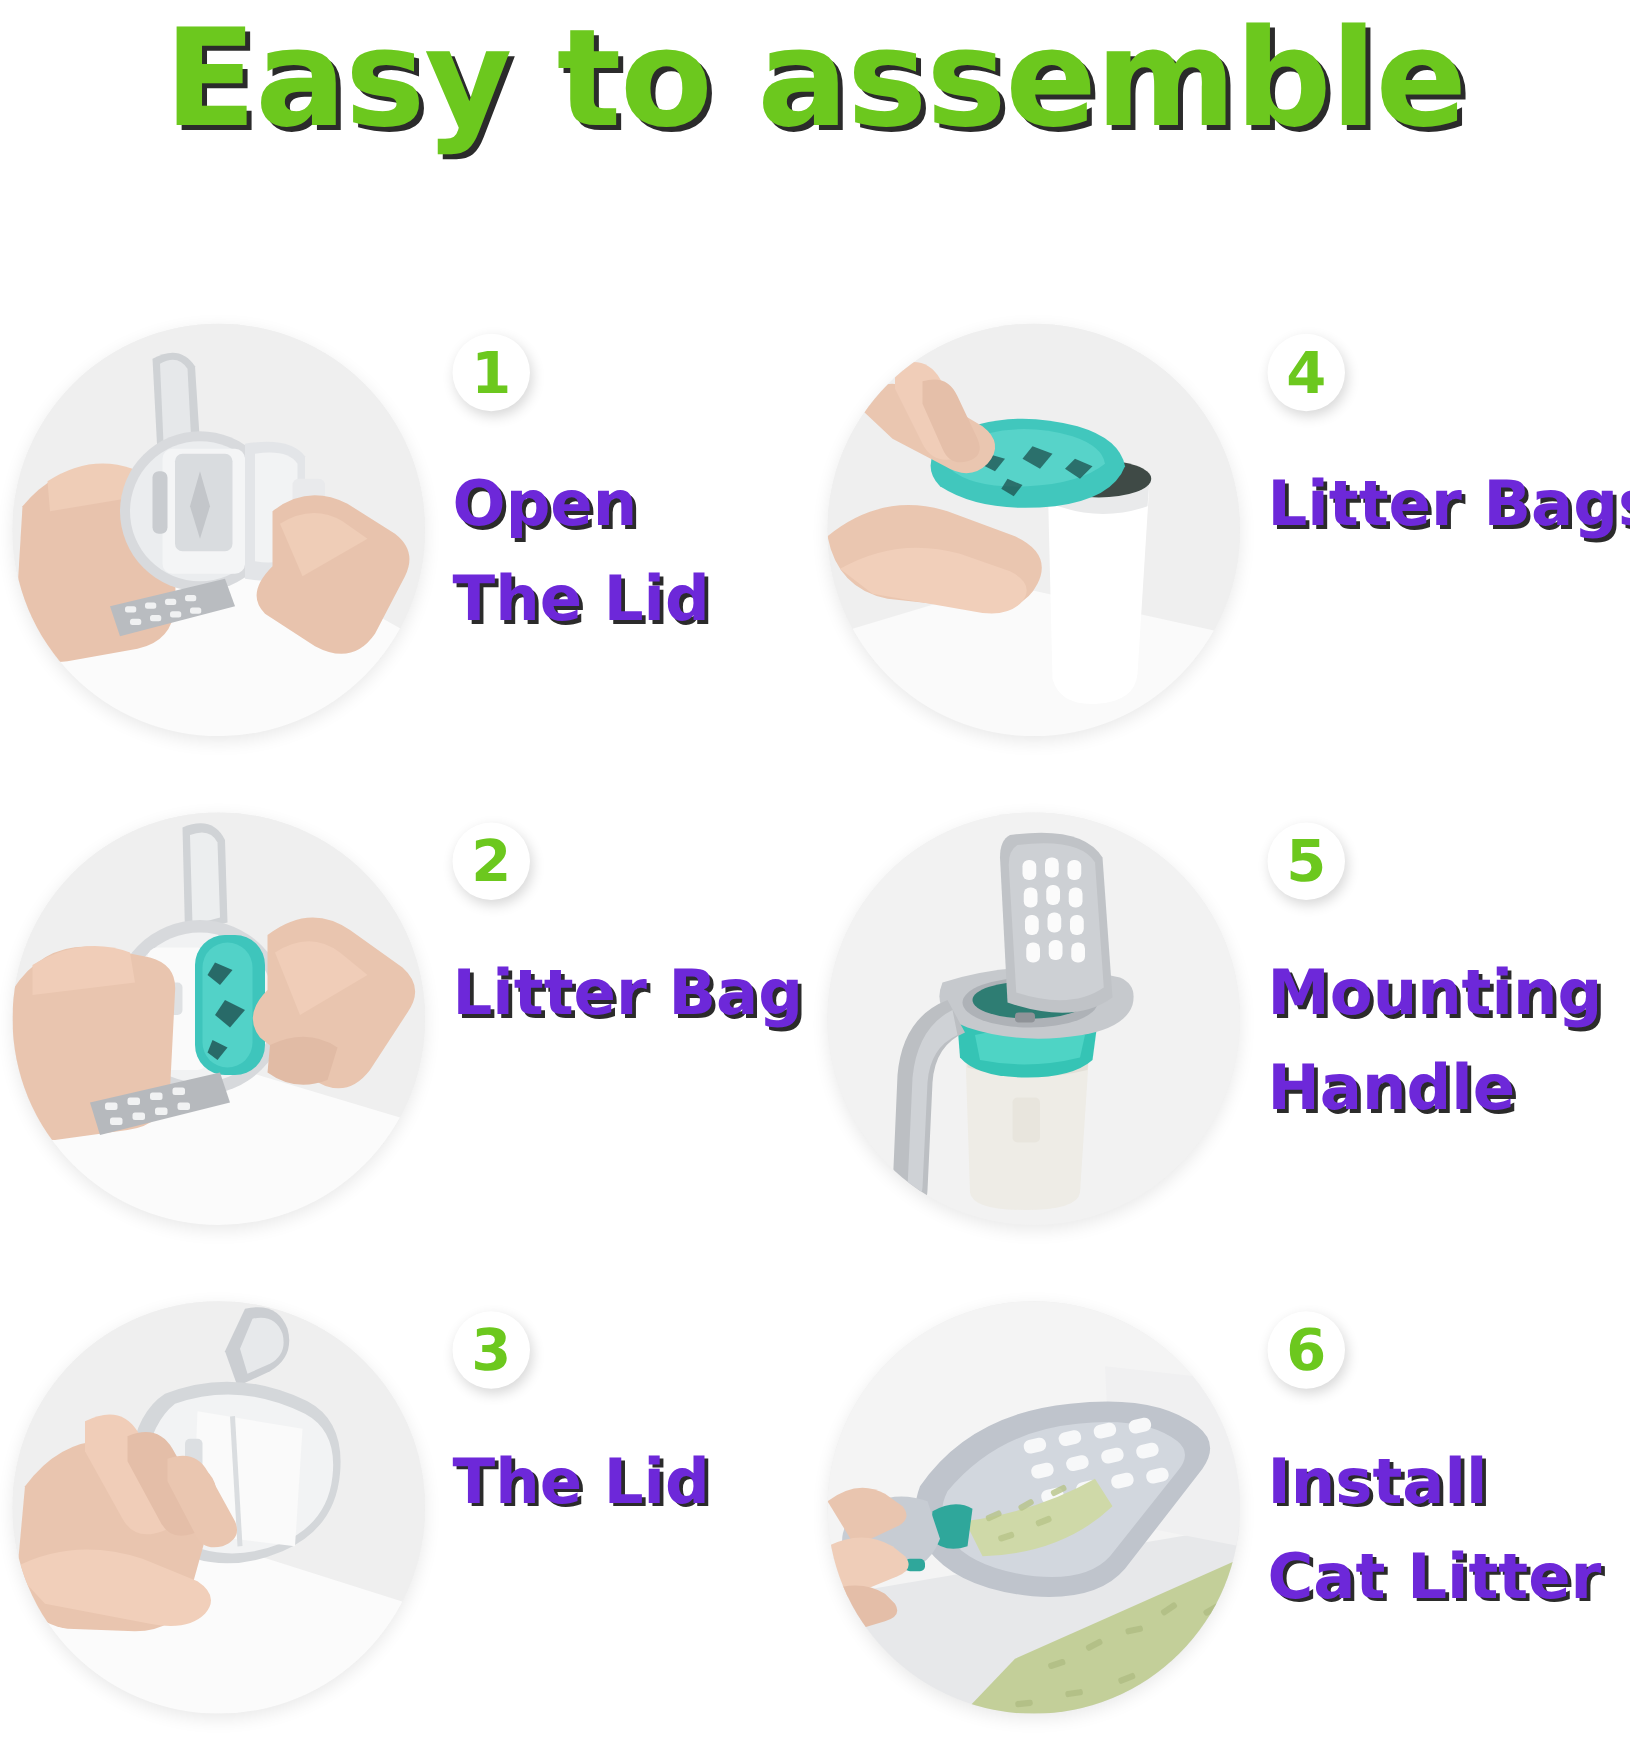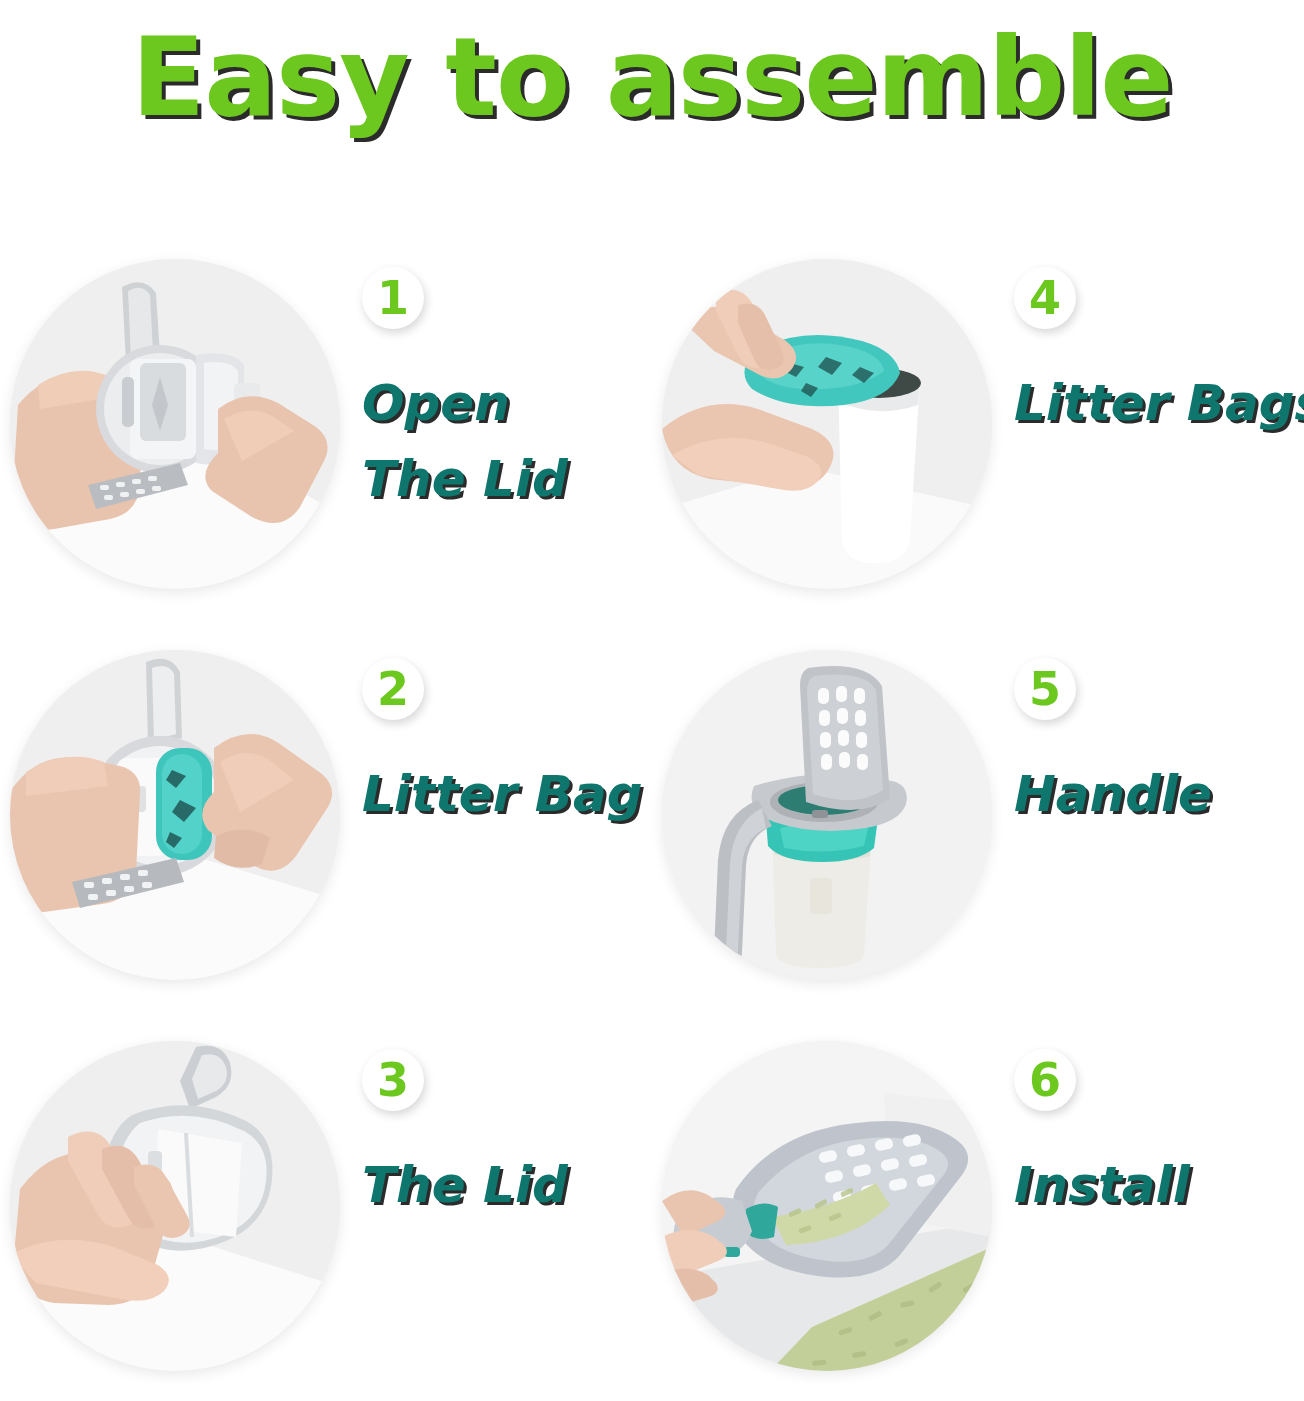--- a/index.html
+++ b/index.html
@@ -12,21 +12,21 @@
     height: 1401px;
     font-family: "DejaVu Sans", "Liberation Sans", sans-serif;
     overflow: hidden;
     position: relative;
   }
 
   
   .title-wrap {
     width: 100%;
     text-align: center;
-    padding-top: 20px;
+    padding-top: 6px;
     box-sizing: border-box;
   }
   .title {
     display: inline-block;
     font-size: 108px;
     font-weight: bold;
     letter-spacing: -1px;
     color: #6CC81E;
     text-shadow: 4px 4px 0 #2b2b2b;
     line-height: 1.08;
@@ -97,25 +97,24 @@
   }
   .label-block {
     position: absolute;
     top: 106px;
     left: 12px;
     right: 4px;
   }
   .label-line {
     font-size: 50px;
     font-weight: bold;
-    color: #0f766e;
+    color: #6d28d9;
     text-shadow: 3px 3px 0 #2b2b2b;
     line-height: 1.52;
     white-space: nowrap;
-    font-style: italic;
   }
 
   
   .step.right .text-col { padding-left: 10px; }
   .step.right .label-line { font-size: 50px; }
 </style>
 </head>
 <body>
 
 <div class="title-wrap">
@@ -299,20 +298,21 @@
               <rect x="177" y="102" width="11" height="16" rx="5"></rect>
             <rect x="195" y="104" width="11" height="16" rx="5"></rect>
           </g>
           <rect x="150" y="160" width="16" height="8" rx="3" fill="#8f9398"></rect>
         </svg>
       </div>
     </div>
     <div class="text-col">
       <div class="num-badge">5</div>
       <div class="label-block">
+        <div class="label-line">Mounting</div>
         <div class="label-line">Handle</div>
       </div>
     </div>
   </div>
 
   <div class="step left">
     <div class="photo-col">
       <div class="photo-circle">
         <svg viewBox="0 0 330 330" xmlns="http://www.w3.org/2000/svg">
           <rect x="0" y="0" width="330" height="330" fill="#efefef"></rect>
@@ -400,17 +400,18 @@
           <path d="M0 160 q24 -18 46 -6 l14 10 q8 10 -4 16 l-34 16 Z" fill="#e9c5af"></path>
           <path d="M0 196 q28 -14 52 0 l10 8 q8 10 -6 16 l-44 18 Z" fill="#efcdb8"></path>
           <path d="M0 232 q26 -10 46 2 l8 8 q6 10 -8 14 l-40 12 Z" fill="#e4bea8"></path>
         </svg>
       </div>
     </div>
     <div class="text-col">
       <div class="num-badge">6</div>
       <div class="label-block">
         <div class="label-line">Install</div>
+        <div class="label-line">Cat Litter</div>
       </div>
     </div>
   </div>
 
 </div>
 
 </body></html>

